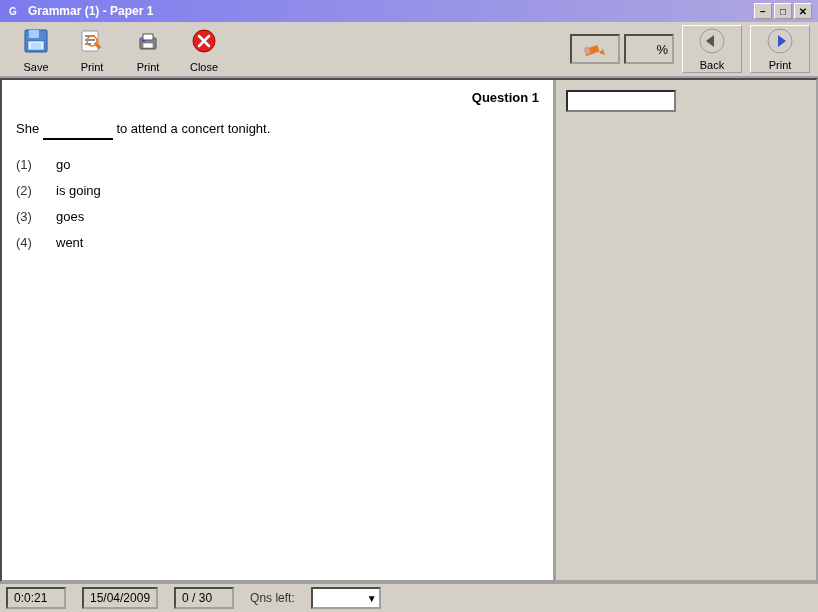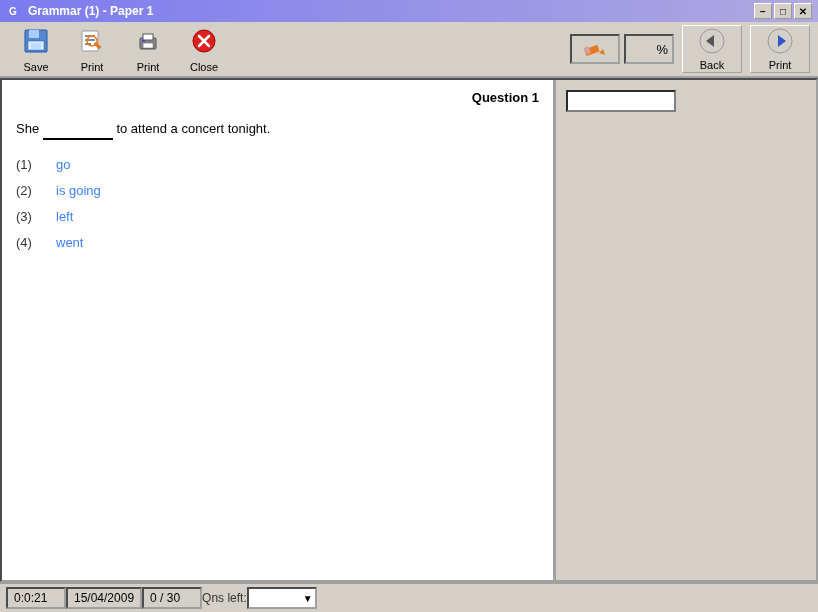--- a/index.html
+++ b/index.html
@@ -176,32 +176,32 @@
       display: flex;
       margin-bottom: 8px;
       font-size: 13px;
       line-height: 1.4;
     }
     .option-num {
       width: 40px;
       color: #333;
     }
     .option-text {
-      color: #3b82f6;
+      color: #000000;
     }
 
     
     .status-bar {
       background: #d4d0c8;
       border-top: 2px solid #a0a0a0;
       height: 30px;
       display: flex;
       align-items: center;
       padding: 0 6px;
-      gap: 0;
+      gap: 16px;
       font-size: 12px;
       text-align: center;
     }
     .status-item {
       border: 2px inset #a0a0a0;
       background: #d4d0c8;
       height: 22px;
       display: flex;
       align-items: center;
       padding: 0 6px;
@@ -347,21 +347,21 @@
       <div class="option-row">
         <span class="option-num">(1)</span>
         <span class="option-text">go</span>
       </div>
       <div class="option-row">
         <span class="option-num">(2)</span>
         <span class="option-text">is going</span>
       </div>
       <div class="option-row">
         <span class="option-num">(3)</span>
-        <span class="option-text">left</span>
+        <span class="option-text">goes</span>
       </div>
       <div class="option-row">
         <span class="option-num">(4)</span>
         <span class="option-text">went</span>
       </div>
     </div>
   </div>
 
   <div class="right-panel">
     <input class="answer-input" type="text" value="" style="">

